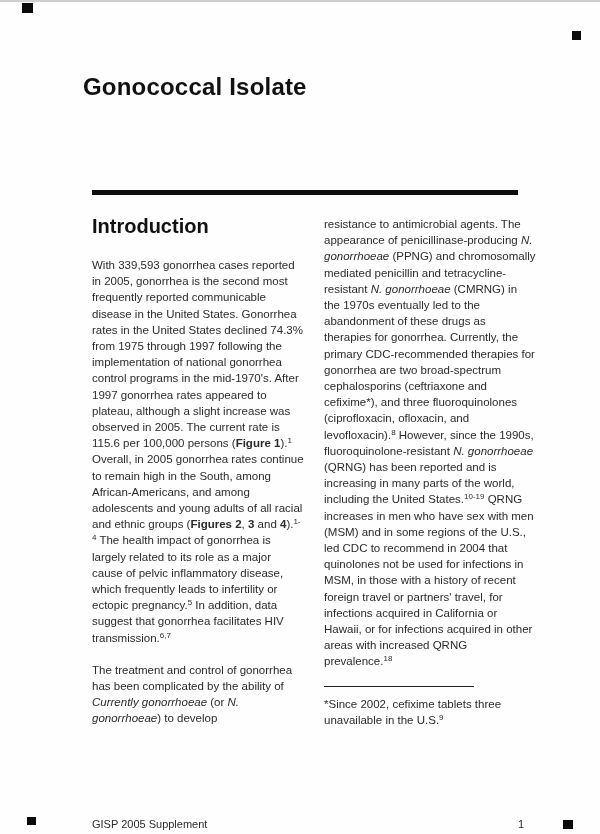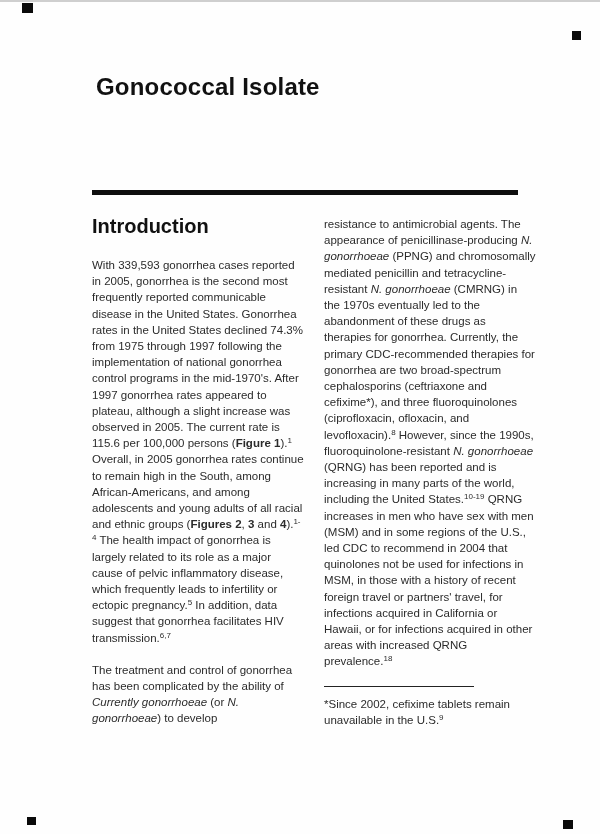--- a/index.html
+++ b/index.html
@@ -27,21 +27,21 @@
     position: absolute;
     background: #0a0a0a;
   }
   .reg-tl { left: 22px;  top: 3px;    width: 11px; height: 10px; }
   .reg-tr { left: 572px; top: 31px;   width: 9px;  height: 9px; }
   .reg-bl { left: 27px;  top: 817px;  width: 9px;  height: 8px; }
   .reg-br { left: 563px; top: 820px;  width: 10px; height: 9px; }
 
   .title-block {
     position: absolute;
-    left: 96px;
+    left: 83px;
     top: 68px;
     width: 440px;
     color: #111;
   }
   .title-line {
     font-size: 24px;
     font-weight: bold;
     line-height: 37px;
     letter-spacing: 0.2px;
     white-space: nowrap;
@@ -131,18 +131,22 @@
 
   <div class="columns">
     <div class="col">
       <h2>Introduction</h2>
       <p><span>With 339,593 gonorrhea cases reported in 2005, gonorrhea is the second most frequently reported communicable disease in the United States. Gonorrhea rates in the United States declined 74.3% from 1975 through 1997 following the implementation of national gonorrhea control programs in the mid-1970's. After 1997 gonorrhea rates appeared to plateau, although a slight increase was observed in 2005. The current rate is 115.6 per 100,000 persons (</span><span class="bd">Figure 1</span><span>).</span><sup>1</sup><span> Overall, in 2005 gonorrhea rates continue to remain high in the South, among African-Americans, and among adolescents and young adults of all racial and ethnic groups (</span><span class="bd">Figures 2</span><span>, </span><span class="bd">3</span><span> and </span><span class="bd">4</span><span>).</span><sup>1-4</sup><span> The health impact of gonorrhea is largely related to its role as a major cause of pelvic inflammatory disease, which frequently leads to infertility or ectopic pregnancy.</span><sup>5</sup><span> In addition, data suggest that gonorrhea facilitates HIV transmission.</span><sup>6,7</sup></p>
       <p><span>The treatment and control of gonorrhea has been complicated by the ability of </span><span class="it">Currently gonorrhoeae</span><span> (or </span><span class="it">N. gonorrhoeae</span><span>) to develop</span></p>
     </div>
     <div class="col">
       <p><span>resistance to antimicrobial agents. The appearance of penicillinase-producing </span><span class="it">N. gonorrhoeae</span><span> (PPNG) and chromosomally mediated penicillin and tetracycline-resistant </span><span class="it">N. gonorrhoeae</span><span> (CMRNG) in the 1970s eventually led to the abandonment of these drugs as therapies for gonorrhea. Currently, the primary CDC-recommended therapies for gonorrhea are two broad-spectrum cephalosporins (ceftriaxone and cefixime*), and three fluoroquinolones (ciprofloxacin, ofloxacin, and levofloxacin).</span><sup>8</sup><span> However, since the 1990s, fluoroquinolone-resistant </span><span class="it">N. gonorrhoeae</span><span> (QRNG) has been reported and is increasing in many parts of the world, including the United States.</span><sup>10-19</sup><span> QRNG increases in men who have sex with men (MSM) and in some regions of the U.S., led CDC to recommend in 2004 that quinolones not be used for infections in MSM, in those with a history of recent foreign travel or partners' travel, for infections acquired in California or Hawaii, or for infections acquired in other areas with increased QRNG prevalence.</span><sup>18</sup></p>
       <div class="footnote-rule"></div>
-      <div class="footnote"><span>*Since 2002, cefixime tablets remain unavailable in the U.S.</span><sup>9</sup></div>
+      <div class="footnote"><span>*Since 2002, cefixime tablets three unavailable in the U.S.</span><sup>9</sup></div>
     </div>
   </div>
 
+  <div class="footer">
+    <span>GISP 2005 Supplement</span>
+    <span>1</span>
+  </div>
 
 </div>
 
 </body></html>

